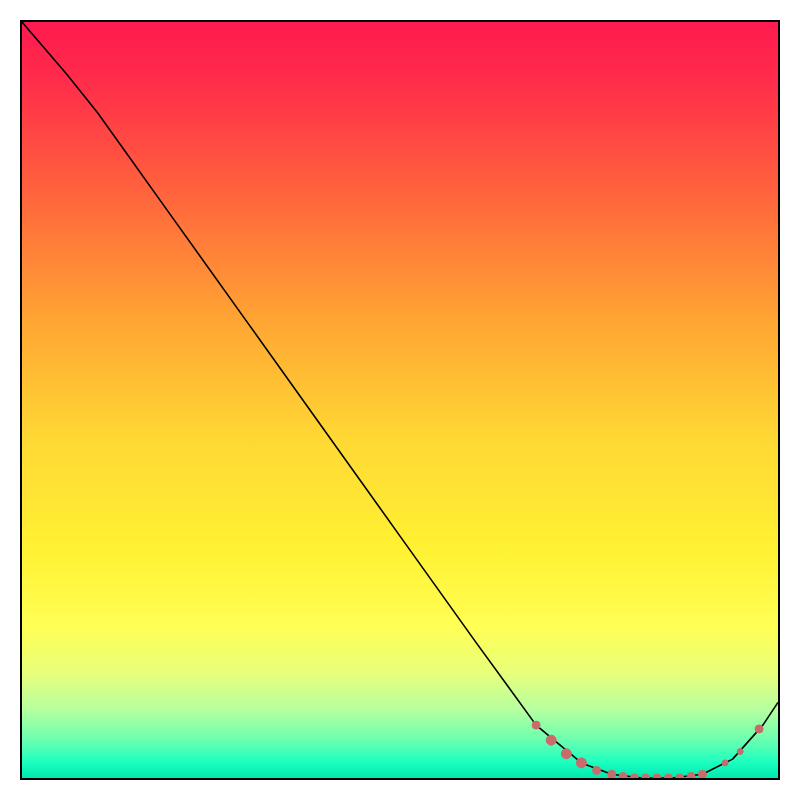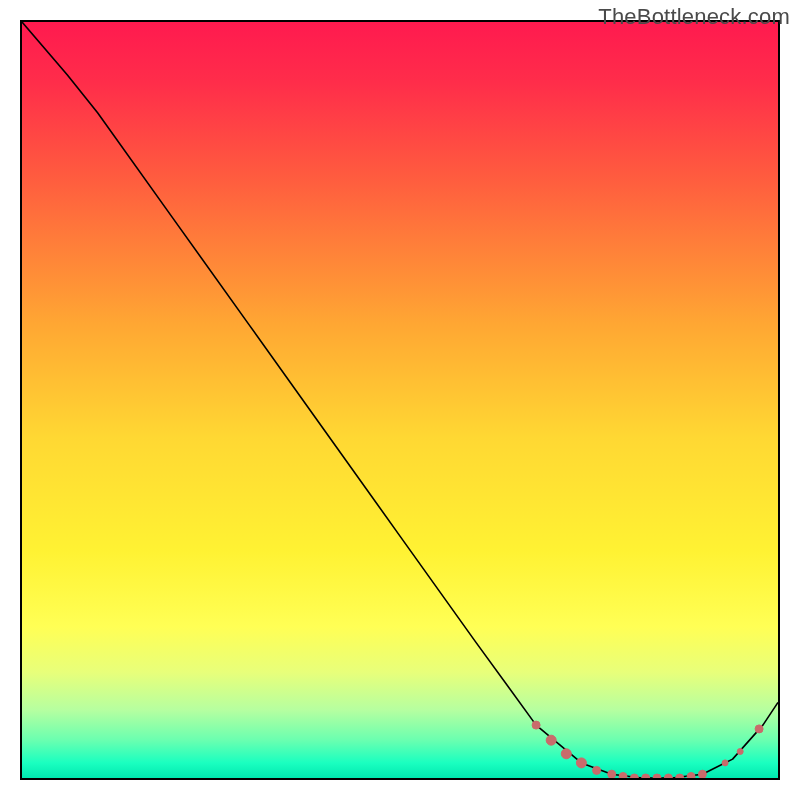--- a/index.html
+++ b/index.html
@@ -68,21 +68,20 @@
   }
   .marker {
     fill: #c96b6b;
     stroke: #c96b6b;
   }
 </style>
 </head>
 <body>
 
 <div class="container">
-  <div class="watermark">TheBottleneck.com</div>
   <div class="plot-area">
     <div class="gradient-bg"></div>
     <svg class="curve" viewBox="0 0 756 756" preserveAspectRatio="none">
       <path class="main-line" d="M0.0 0.0 L45.4 52.9 L75.6 90.7 L151.2 196.6 L226.8 302.4 L302.4 408.2 L378.0 514.1 L453.6 619.9 L514.1 703.1 L559.4 740.9 L589.7 752.2 L619.9 756.0 L650.2 756.0 L680.4 752.2 L710.6 737.1 L740.9 703.1 L756.0 680.4"></path>
       <g>
           <circle cx="514.1" cy="703.1" r="4.0" class="marker"></circle>
           <circle cx="529.2" cy="718.2" r="5.0" class="marker"></circle>
           <circle cx="544.3" cy="731.8" r="5.0" class="marker"></circle>
           <circle cx="559.4" cy="740.9" r="5.0" class="marker"></circle>
           <circle cx="574.6" cy="748.4" r="4.0" class="marker"></circle>

